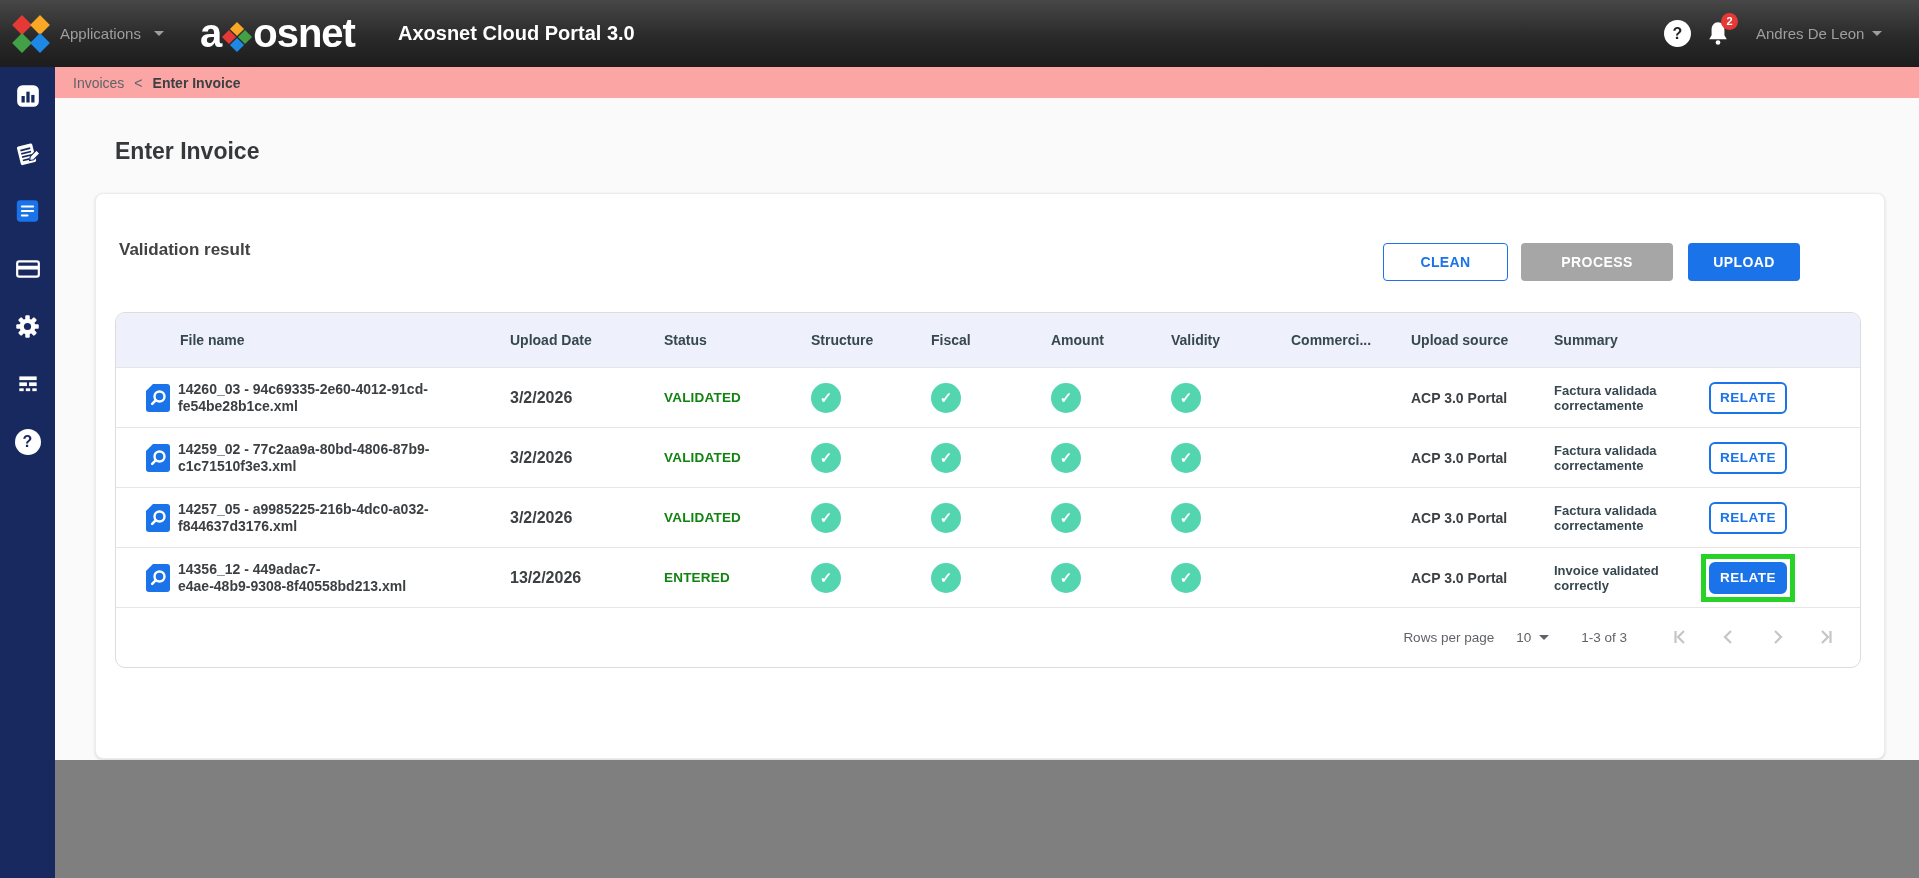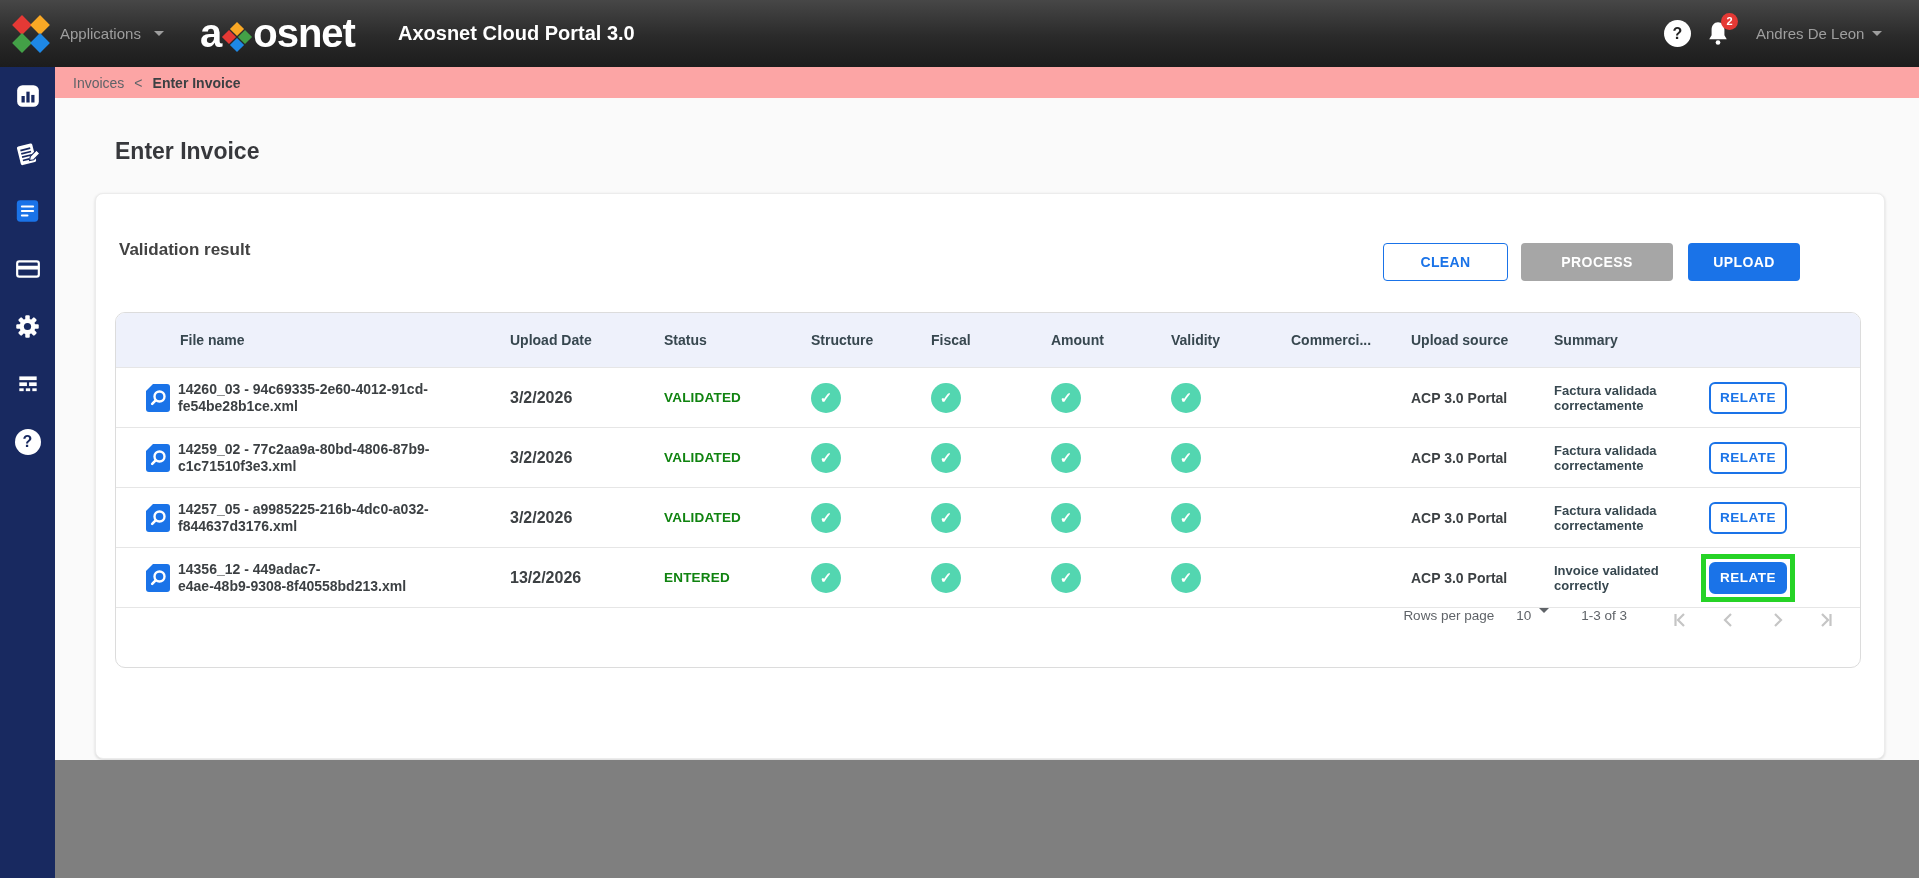--- a/index.html
+++ b/index.html
@@ -101,21 +101,21 @@
 
   .relate {
     width:78px; height:32px; border:2px solid #1a73e8; border-radius:6px; background:#fff;
     color:#1a73e8; font-weight:700; font-size:13.5px; letter-spacing:.5px; font-family:inherit; cursor:pointer;
   }
   .relate.filled { background:#1a73e8; color:#fff; border-color:#1a73e8; }
   .hl-box { display:inline-block; border:5px solid #26d326; padding:3px; margin-left:-8px; line-height:0; }
 
   
   .t-foot {
-    height:59px; border-top:1px solid #e6e6e6; display:flex; 
+    height:59px; border-top:1px solid #e6e6e6; display:flex; align-items:center;
     justify-content:flex-end; padding-right:23px; font-size:13.5px; color:#5f6368;
   }
   .rpp-label { margin-right:22px; }
   .rpp-value { margin-right:8px; }
   .rpp-caret { width:0; height:0; border-left:5px solid transparent; border-right:5px solid transparent; border-top:5px solid #5f6368; margin-right:32px; cursor:pointer; }
   .range { margin-right:42px; }
   .pg-ico { width:24px; height:24px; margin-right:24px; cursor:default; }
   .pg-ico:last-child { margin-right:0; }
 
   .bottom-gray { position:absolute; left:55px; top:760px; width:1864px; height:118px; background:#7f7f7f; }

